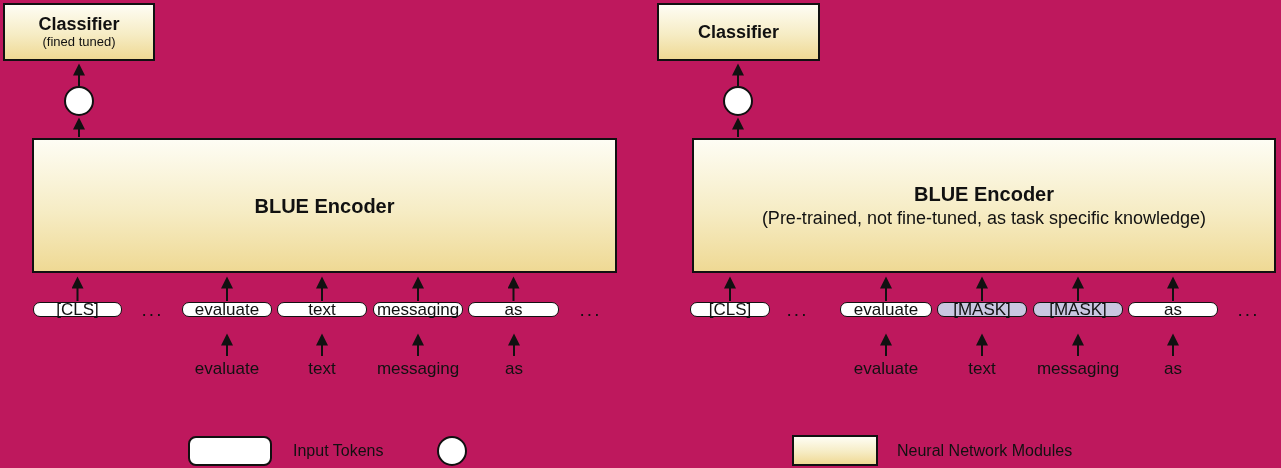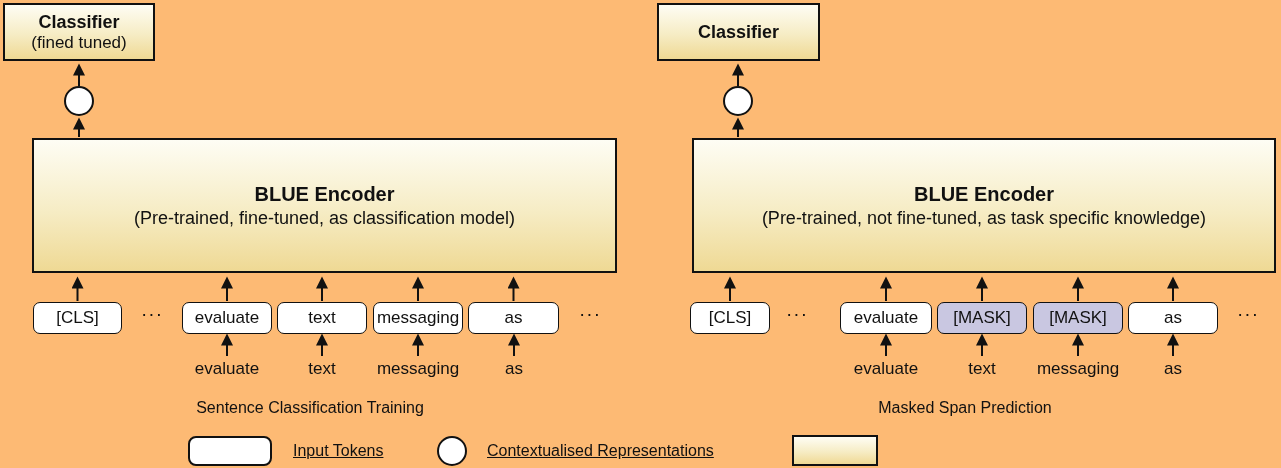--- a/index.html
+++ b/index.html
@@ -1,54 +1,54 @@
 <!DOCTYPE html>
 <html><head>
 <meta charset="utf-8">
 <style>
   html,body { margin:0; padding:0; background:#ffffff; }
   .canvas {
-    position:relative; width:1281px; height:468px; background:#fdba74;
+    position:relative; width:1281px; height:468px; background:#be185d;
     font-family:"Liberation Sans", sans-serif; color:#111; overflow:hidden;
   }
   .ybox {
     position:absolute; box-sizing:border-box;
     background:linear-gradient(180deg,#fefdf4 0%, #f6ecc4 55%, #efd994 100%);
     border:2px solid #111;
     display:flex; flex-direction:column; align-items:center; justify-content:center;
     text-align:center;
   }
   .classifier-title { font-weight:bold; font-size:18px; line-height:1.15; }
-  .classifier-sub   { font-size:17px; line-height:1.15; }
+  .classifier-sub   { font-size:13px; line-height:1.15; }
   .encoder-title    { font-weight:bold; font-size:20px; line-height:1.3; }
   .encoder-sub      { font-size:18px; line-height:1.3; }
   .circle {
     position:absolute; box-sizing:border-box; width:30px; height:30px;
     border:2px solid #111; border-radius:50%; background:#fff;
   }
   .token {
-    position:absolute; box-sizing:border-box; top:302px; height:32px;
+    position:absolute; box-sizing:border-box; top:302px; height:15px;
     border:1.5px solid #111; border-radius:7px; background:#ffffff;
     display:flex; align-items:center; justify-content:center;
     font-size:17px; white-space:nowrap;
   }
   .token.masked { background:#c9c7e1; }
   .dots {
     position:absolute; top:303px; width:30px; text-align:center;
     font-size:19px; letter-spacing:1px; color:#111;
   }
   .word {
     position:absolute; top:359px; transform:translateX(-50%);
     font-size:17px; white-space:nowrap;
   }
   .caption {
     position:absolute; top:399px; transform:translateX(-50%);
     font-size:16px; white-space:nowrap;
   }
-  .legend-label { position:absolute; top:442px; font-size:16px; white-space:nowrap;text-decoration:underline; }
+  .legend-label { position:absolute; top:442px; font-size:16px; white-space:nowrap; }
   .legend-token {
     position:absolute; box-sizing:border-box; left:188px; top:436px;
     width:84px; height:30px; border:2px solid #111; border-radius:8px; background:#fff;
   }
   .legend-circle { left:437px; top:436px; }
   .legend-module {
     position:absolute; box-sizing:border-box; left:792px; top:435px;
     width:86px; height:31px; border:2px solid #111;
     background:linear-gradient(180deg,#fefdf4 0%, #f6ecc4 55%, #efd994 100%);
   }
@@ -99,37 +99,35 @@
 
   <div class="ybox" style="left:3px; top:3px; width:152px; height:58px;">
     <div class="classifier-title">Classifier</div>
     <div class="classifier-sub">(fined tuned)</div>
   </div>
 
   <div class="circle" style="left:64px; top:86px;"></div>
 
   <div class="ybox" style="left:32px; top:138px; width:585px; height:135px;">
     <div class="encoder-title">BLUE Encoder</div>
-    <div class="encoder-sub">(Pre-trained, fine-tuned, as classification model)</div>
   </div>
 
   <div class="token" style="left:33px; width:89px;">[CLS]</div>
   <div class="dots" style="left:137px;">···</div>
   <div class="token" style="left:182px; width:90px;">evaluate</div>
   <div class="token" style="left:277px; width:90px;">text</div>
   <div class="token" style="left:373px; width:90px;">messaging</div>
   <div class="token" style="left:468px; width:91px;">as</div>
   <div class="dots" style="left:575px;">···</div>
 
   <div class="word" style="left:227px;">evaluate</div>
   <div class="word" style="left:322px;">text</div>
   <div class="word" style="left:418px;">messaging</div>
   <div class="word" style="left:514px;">as</div>
 
-  <div class="caption" style="left:310px;">Sentence Classification Training</div>
 
   <div class="ybox" style="left:657px; top:3px; width:163px; height:58px;">
     <div class="classifier-title">Classifier</div>
   </div>
 
   <div class="circle" style="left:723px; top:86px;"></div>
 
   <div class="ybox" style="left:692px; top:138px; width:584px; height:135px;">
     <div class="encoder-title">BLUE Encoder</div>
     <div class="encoder-sub">(Pre-trained, not fine-tuned, as task specific knowledge)</div>
@@ -141,23 +139,22 @@
   <div class="token masked" style="left:937px; width:90px;">[MASK]</div>
   <div class="token masked" style="left:1033px; width:90px;">[MASK]</div>
   <div class="token" style="left:1128px; width:90px;">as</div>
   <div class="dots" style="left:1233px;">···</div>
 
   <div class="word" style="left:886px;">evaluate</div>
   <div class="word" style="left:982px;">text</div>
   <div class="word" style="left:1078px;">messaging</div>
   <div class="word" style="left:1173px;">as</div>
 
-  <div class="caption" style="left:965px;">Masked Span Prediction</div>
 
   <div class="legend-token"></div>
   <div class="legend-label" style="left:293px;">Input Tokens</div>
 
   <div class="circle legend-circle"></div>
-  <div class="legend-label" style="left:487px;">Contextualised Representations</div>
 
   <div class="legend-module"></div>
+  <div class="legend-label" style="left:897px;">Neural Network Modules</div>
 
 </div>
 
 </body></html>

